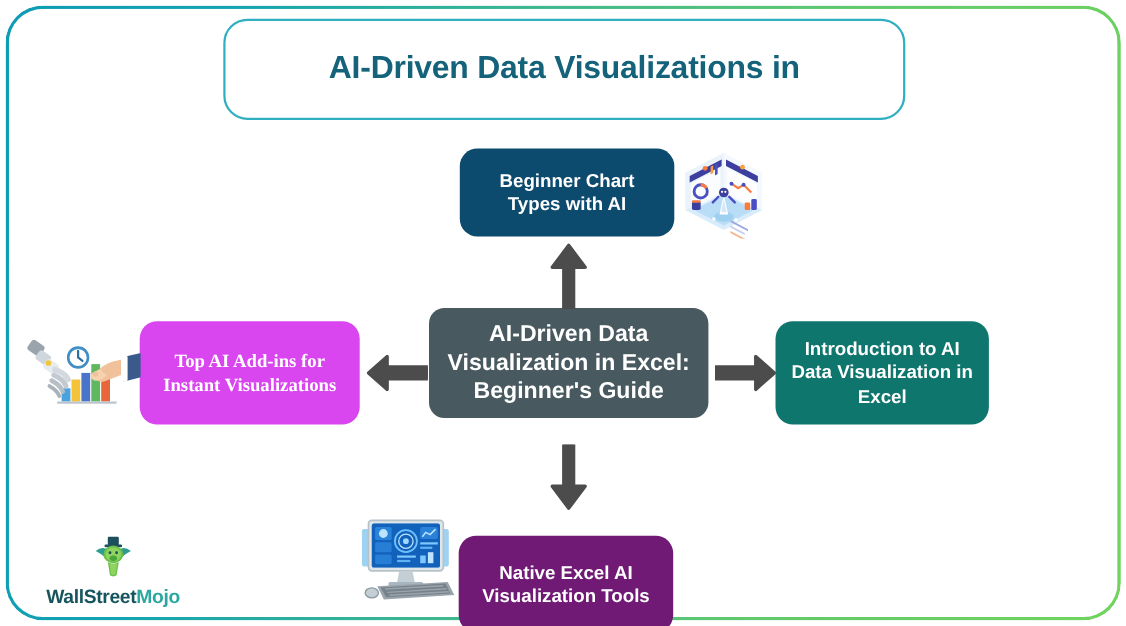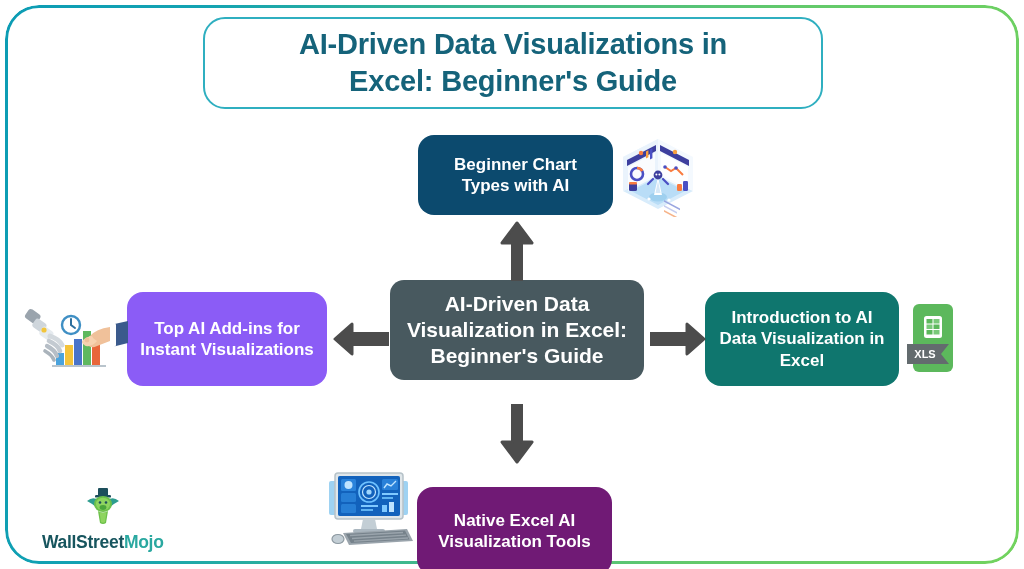--- a/index.html
+++ b/index.html
@@ -92,23 +92,24 @@
     background: #0c4a6e;
     border-radius: 16px;
     font-size: 17px;
   }
 
   .node-left {
     left: 127px;
     top: 292px;
     width: 200px;
     height: 94px;
-    background: #8b5cf6;
+    background: #d946ef;
     border-radius: 16px;
     font-size: 17px;
+    font-family: Liberation Serif, serif;
   }
 
   .node-right {
     left: 705px;
     top: 292px;
     width: 194px;
     height: 94px;
     background: #0f766e;
     border-radius: 16px;
     font-size: 17px;
@@ -167,21 +168,20 @@
 </head>
 <body>
 
 <div id="canvas">
 
   <div class="outer-frame"></div>
 
   <div class="title-box">
     <div class="title-text">
       <span>AI-Driven Data Visualizations in</span><br>
-      <span>Excel: Beginner's Guide</span>
     </div>
   </div>
 
   <div class="node node-center">
     <span>AI-Driven Data Visualization in Excel: Beginner's Guide</span>
   </div>
 
   <div class="node node-top">
     <span>Beginner Chart Types with AI</span>
   </div>
@@ -304,38 +304,20 @@
       <rect x="84" y="20" width="8" height="24" rx="2" fill="#ffffff"></rect>
 
       <path d="M86 24 q-14 2 -20 9 q-5 5 -2 9 q3 4 9 1 l13 -5 Z" fill="#f0c19a"></path>
       <path d="M66 33 q-6 3 -6 7 q0 4 5 3 q5 -1 8 -5 Z" fill="#f7d2b0"></path>
 
       <path d="M68 33 q-6 1 -9 4 q-2 2 0 4 q2 2 5 0 l6 -4 Z" fill="#f7d2b0"></path>
       <circle cx="63" cy="37" r="2.4" fill="#f0c19a"></circle>
     </svg>
   </div>
 
-  <div class="illus illus-xls">
-    <svg width="52" height="74" viewBox="0 0 52 74">
-
-      <rect x="8" y="2" width="40" height="68" rx="6" fill="#5cb85c"></rect>
-
-      <rect x="19" y="14" width="18" height="22" rx="2.5" fill="#ffffff"></rect>
-
-      <rect x="21.5" y="17" width="6" height="4.5" fill="#5cb85c"></rect>
-      <rect x="28.5" y="17" width="6" height="4.5" fill="#7ac97a"></rect>
-      <rect x="21.5" y="22.5" width="6" height="4.5" fill="#7ac97a"></rect>
-      <rect x="28.5" y="22.5" width="6" height="4.5" fill="#5cb85c"></rect>
-      <rect x="21.5" y="28" width="6" height="4.5" fill="#5cb85c"></rect>
-      <rect x="28.5" y="28" width="6" height="4.5" fill="#7ac97a"></rect>
-
-      <path d="M2 42 L44 42 L36 52 L44 62 L2 62 Z" fill="#636b6e"></path>
-      <text x="20" y="56" font-family="'Liberation Sans', sans-serif" font-size="11" font-weight="bold" fill="#ffffff" text-anchor="middle">XLS</text>
-    </svg>
-  </div>
 
   <div class="illus illus-pc">
     <svg width="94" height="82" viewBox="0 0 94 82">
 
       <rect x="4" y="14" width="9" height="34" rx="2" fill="#9ed2f2"></rect>
       <rect x="74" y="14" width="9" height="34" rx="2" fill="#9ed2f2"></rect>
 
       <rect x="10" y="6" width="68" height="46" rx="3" fill="#dfe6ea" stroke="#b6c2c9" stroke-width="1.5"></rect>
 
       <rect x="13" y="9" width="62" height="40" rx="2" fill="#1466c4"></rect>

